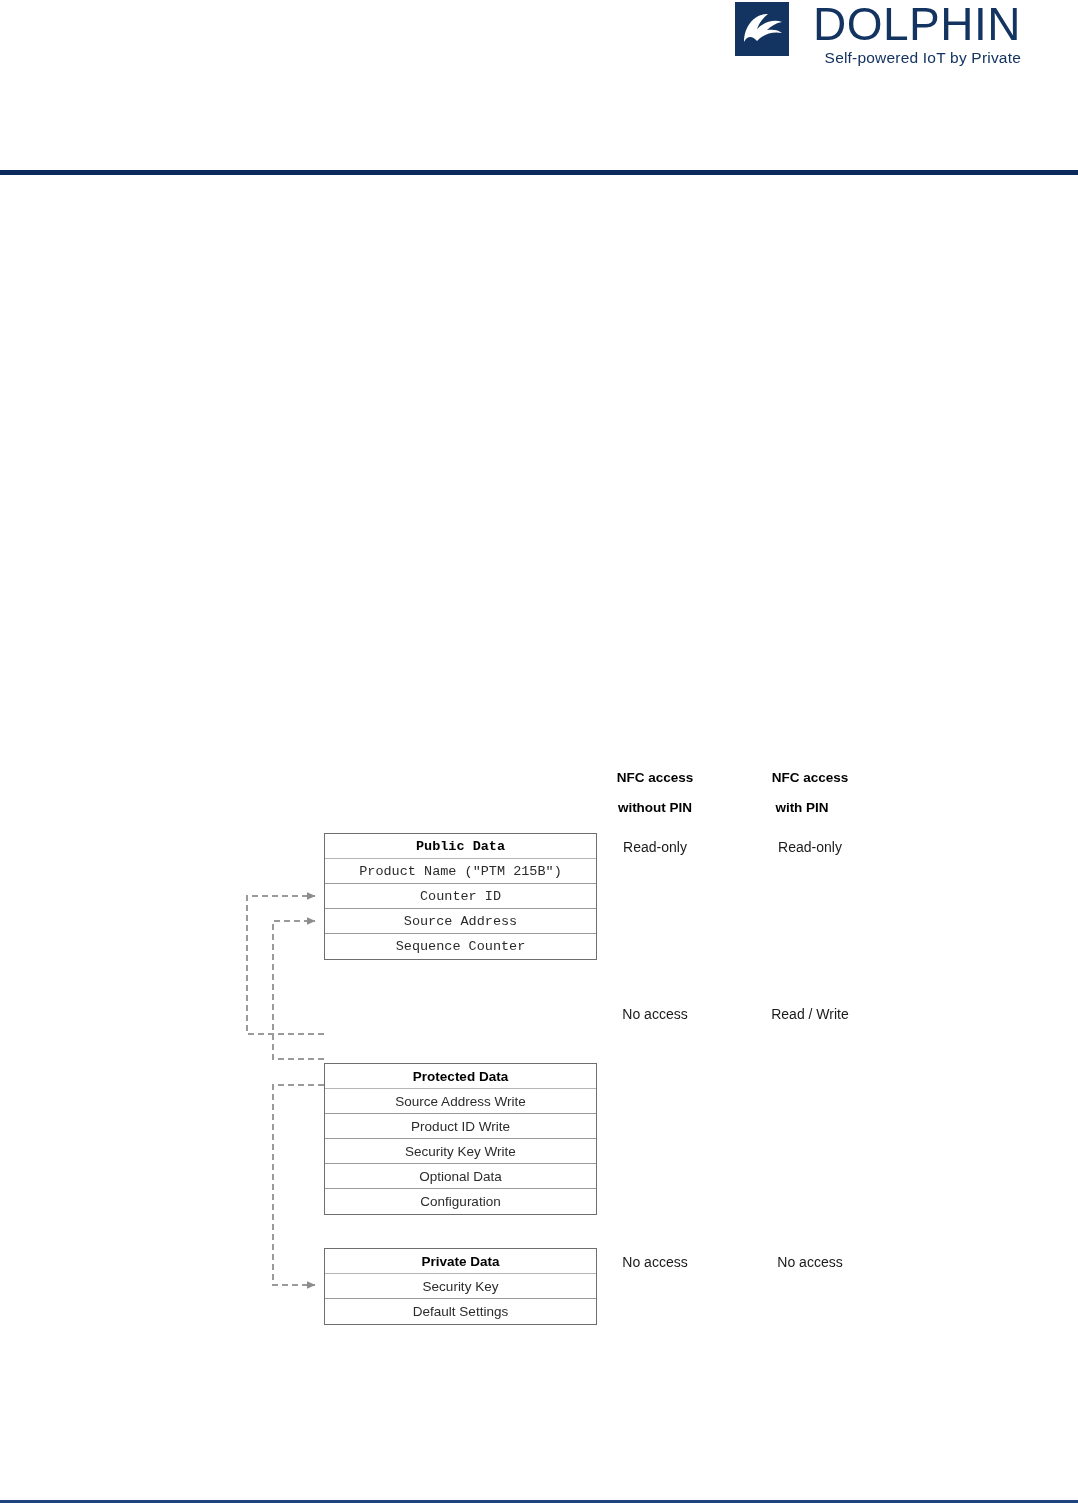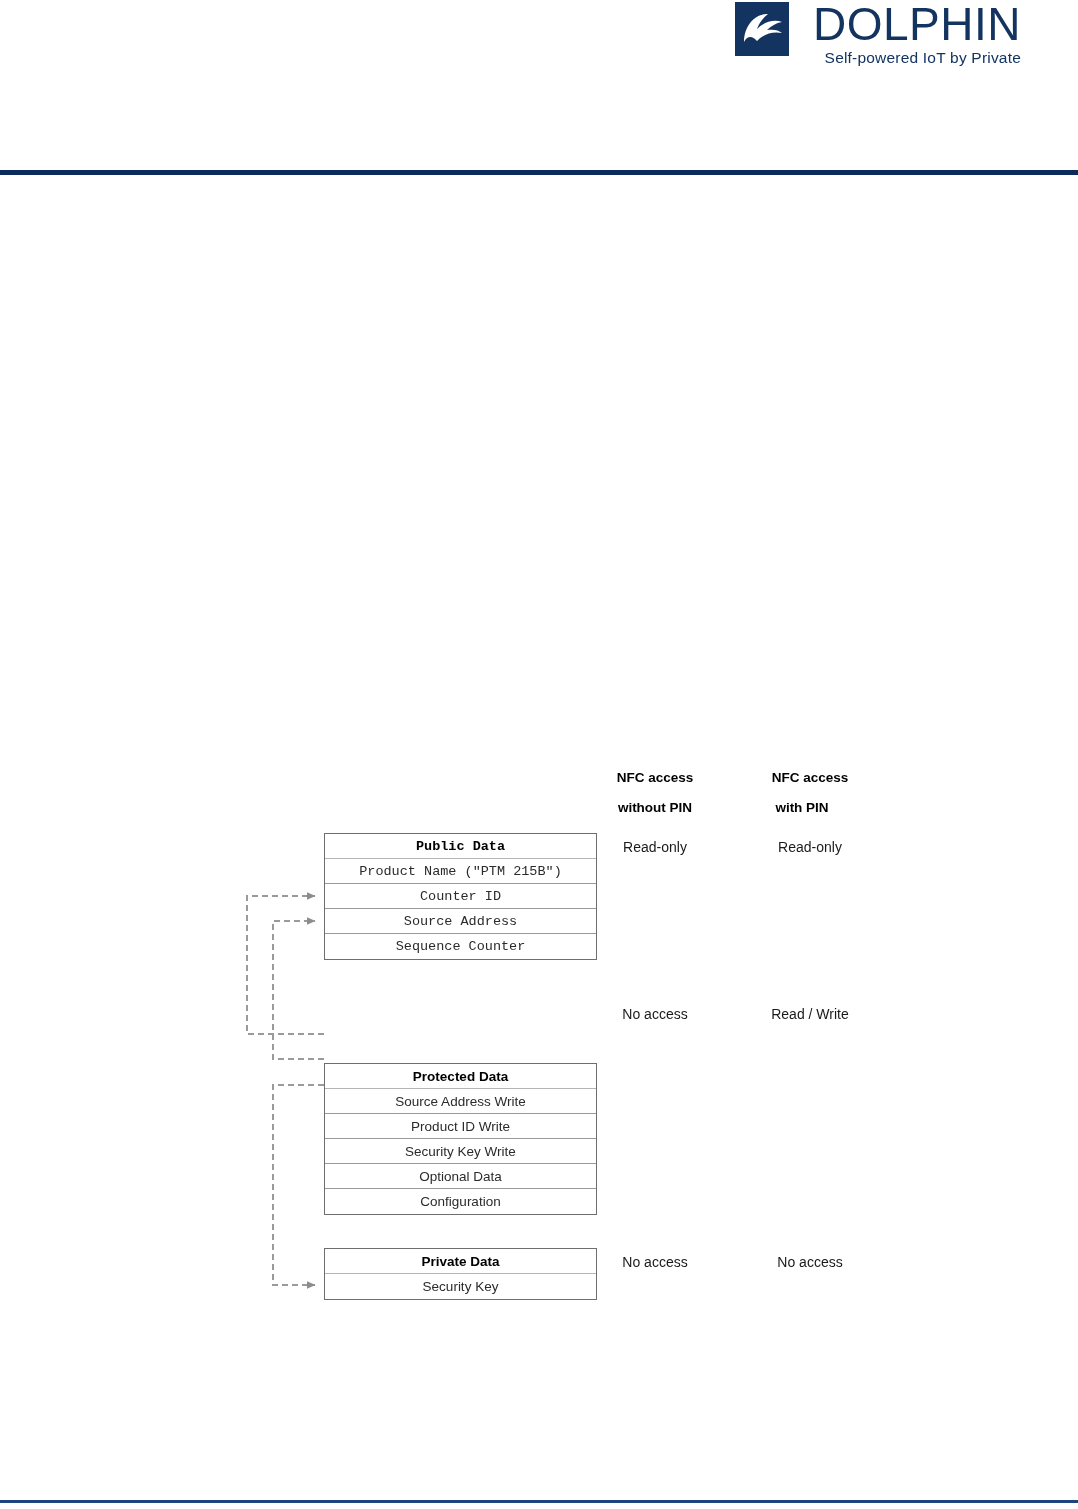--- a/index.html
+++ b/index.html
@@ -192,13 +192,14 @@
   <div class="row">Source Address Write</div>
   <div class="row">Product ID Write</div>
   <div class="row">Security Key Write</div>
   <div class="row">Optional Data</div>
   <div class="row">Configuration</div>
 </div>
 
 <div class="block" style="top:1248px;">
   <div class="row head">Private Data</div>
   <div class="row">Security Key</div>
+  <div class="row">Default Settings</div>
 </div>
 
 </body></html>

